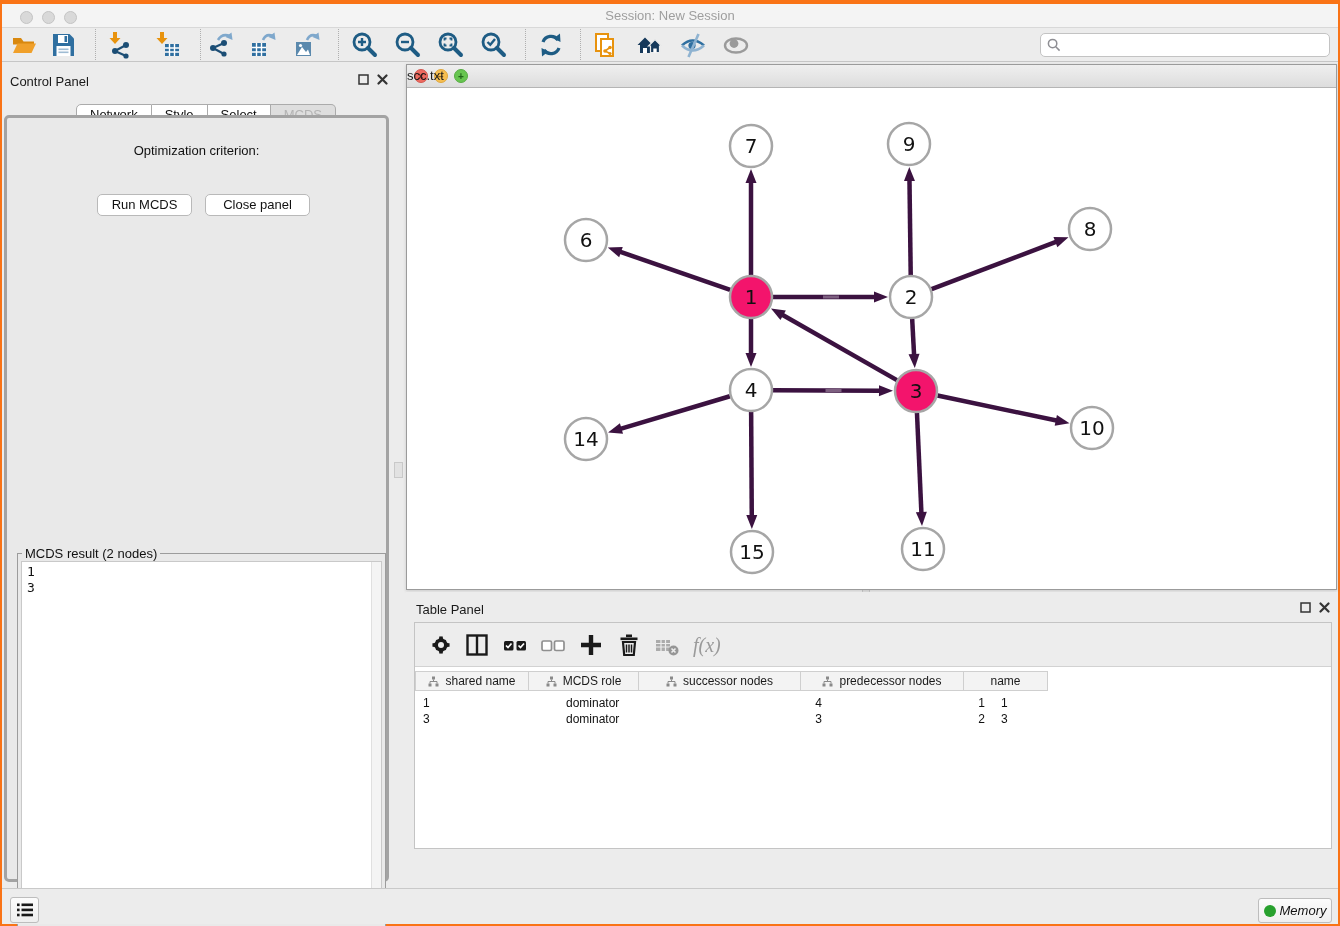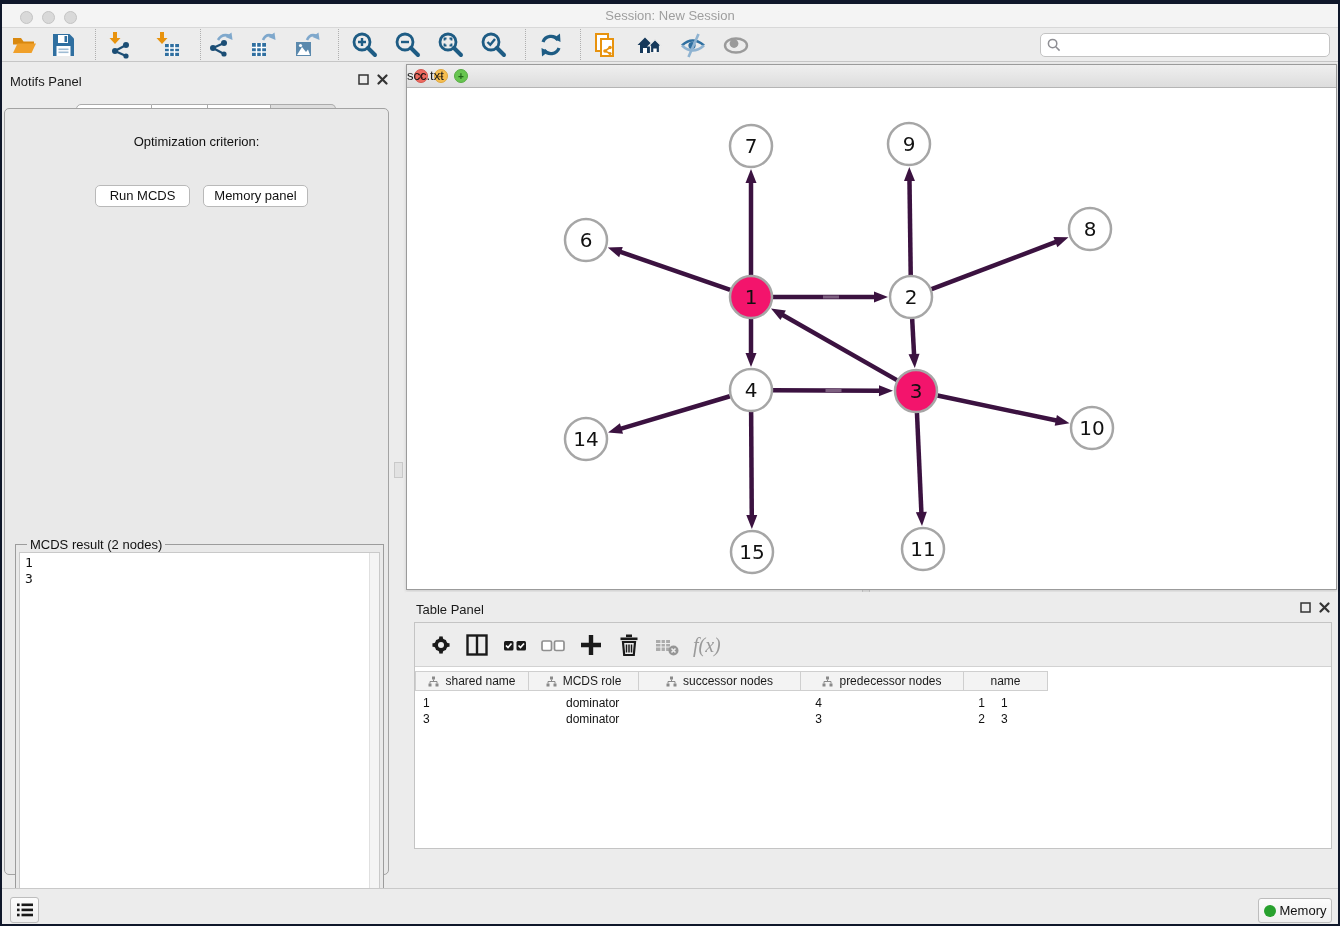--- a/index.html
+++ b/index.html
@@ -1,17 +1,17 @@
 <!DOCTYPE html>
 <html><head>
 <meta charset="utf-8">
 <style>
   * { margin:0; padding:0; box-sizing:border-box; }
   html,body { width:1340px; height:926px; font-family:"Liberation Sans",sans-serif; }
-  .frame { position:relative; width:1340px; height:926px; background:#0f172a; overflow:hidden; }
+  .frame { position:relative; width:1340px; height:926px; background:#f97316; overflow:hidden; }
   .window { position:absolute; left:2px; top:4px; width:1336px; height:920px; background:#ECECEC; }
   .abs { position:absolute; }
 
   
   .titlebar { left:0; top:0; width:1336px; height:24px; background:#F4F4F4; border-bottom:1px solid #D8D8D8; }
   .tl-dot { position:absolute; top:7px; width:13px; height:13px; border-radius:50%; background:#D9D9D9; border:1px solid #C4C4C4; }
   .win-title { position:absolute; top:4px; width:100%; text-align:center; font-size:13px; color:#9E9E9E; }
 
   
   .toolbar { left:0; top:24px; width:1336px; height:34px; background:#ECECEC; border-bottom:1px solid #C6C6C6; }
@@ -21,27 +21,27 @@
 
   
   .cp { left:0; top:58px; width:391px; height:826px; background:#ECECEC; }
   .panel-title { font-size:13px; color:#1A1A1A; }
   .panehead-ic { position:absolute; top:12px; cursor:default; }
   .tabs { position:absolute; display:flex; }
   .tab { height:22px; line-height:20px; padding:0 13px; font-size:13px; color:#111; background:#FFF; border:1px solid #ABABAB; border-left:none; cursor:default; }
   .tab:first-child { border-left:1px solid #ABABAB; border-radius:5px 0 0 5px; }
   .tab:last-child { border-radius:0 5px 5px 0; }
   .tab.sel { background:#DEDEDE; color:#B3B3B3; }
-  .cp-pane { position:absolute; left:2px; top:46px; width:385px; height:767px; background:#E9E9E9; border:1px solid #a3a3a3; border-radius:5px; }
+  .cp-pane { position:absolute; left:2px; top:53px; width:385px; height:767px; background:#E9E9E9; border:3px solid #a3a3a3; border-radius:5px; }
   .opt-label { position:absolute; left:0; top:25px; width:100%; text-align:center; font-size:13px; color:#111; }
   .selectbox { position:absolute; left:40px; top:43px; width:309px; height:22px; background:#FFF; border:1px solid #B9B9B9; border-radius:5px; font-size:13px; color:#111; line-height:20px; padding-left:9px; }
   .stepper { position:absolute; right:5px; top:3px; }
   .btn { position:absolute; height:22px; background:#FFF; border:1px solid #B9B9B9; border-radius:5px; font-size:13px; color:#111; text-align:center; line-height:20px; }
   .resultset { position:absolute; left:10px; top:428px; width:369px; height:385px; border:1px solid #9C9C9C; background:#E9E9E9; }
-  .resultset legend { font-size:13px; color:#111; margin-left:11px; padding:0 3px; }
+  .resultset legend { font-size:13px; color:#111; margin-left:4px; padding:0 3px; }
   .result-area { position:absolute; left:3px; top:0px; width:361px; height:361px; background:#FFF; border:1px solid #C9C9C9; font-family:"DejaVu Sans Mono",monospace; font-size:13px; color:#111; padding:2px 0 0 5px; line-height:16px; }
   .result-scroll { position:absolute; right:0; top:0; width:10px; height:100%; background:#F4F4F4; border-left:1px solid #E0E0E0; }
 
   
   .vsplit-handle { left:392px; top:458px; width:9px; height:16px; background:#E2E2E2; border:1px solid #C9C9C9; }
   .hsplit-handle { left:860px; top:582px; width:8px; height:7px; background:#E2E2E2; border:1px solid #C9C9C9; }
 
   
   .netwin { left:404px; top:60px; width:931px; height:526px; background:#FFF; border:1px solid #9B9B9B; box-shadow:0 1px 3px rgba(0,0,0,.15); }
   .net-titlebar { position:absolute; left:0; top:0; width:100%; height:23px; background:linear-gradient(#EFEFEF,#DDDDDD); border-bottom:1px solid #B5B5B5; }
@@ -57,21 +57,21 @@
   .thead { position:absolute; left:0; top:48px; height:20px; display:flex; }
   .th { height:20px; background:#F3F3F3; border-right:1px solid #CFCFCF; border-top:1px solid #CFCFCF; border-bottom:1px solid #CFCFCF; display:flex; align-items:center; justify-content:center; gap:6px; font-size:12px; color:#1A1A1A; }
   .trow { position:absolute; left:0; height:16px; display:flex; font-size:12px; color:#111; }
   .td { height:16px; line-height:16px; padding:0 8px; }
   .ta-r { text-align:right; } .ta-l { text-align:left; }
   .tp-tabs { position:absolute; top:270px; left:284px; display:flex; }
 
   
   .statusbar { left:0; top:884px; width:1336px; height:36px; background:#ECECEC; border-top:1px solid #C9C9C9; }
   .sb-btn { position:absolute; background:linear-gradient(#FCFCFC,#EFEFEF); border:1px solid #BDBDBD; border-radius:3px; }
-  .memory { left:1256px; top:9px; width:74px; height:25px; display:flex; align-items:center; justify-content:center; gap:4px; font-size:13px; color:#111; }
+  .memory { left:1256px; top:9px; width:74px; height:25px; display:flex; align-items:center; justify-content:center; gap:4px; font-size:13px; color:#111;font-style:italic; }
   .memdot { width:12px; height:12px; border-radius:50%; background:#28A12E; }
   svg { display:block; }
 </style>
 </head>
 <body>
 
 <div class="frame">
 <div class="window">
 
   <div class="abs titlebar">
@@ -235,21 +235,21 @@
 
     <div class="searchbox">
       <svg width="14" height="14" viewBox="0 0 14 14">
         <circle cx="5.6" cy="5.6" r="4.2" fill="none" stroke="#8E8E93" stroke-width="1.5"></circle>
         <line x1="8.8" y1="8.8" x2="12.6" y2="12.6" stroke="#8E8E93" stroke-width="1.5"></line>
       </svg>
     </div>
   </div>
 
   <div class="abs cp">
-    <div class="abs panel-title" style="left:8px; top:12px;">Motifs Panel</div>
+    <div class="abs panel-title" style="left:8px; top:12px;">Control Panel</div>
     <div class="panehead-ic" style="left:356px">
       <svg width="11" height="11" viewBox="0 0 11 11">
             <rect x="1" y="1" width="9" height="9" fill="none" stroke="#333" stroke-width="1.5"></rect>
           </svg>
     </div>
     <div class="panehead-ic" style="left:375px">
       <svg width="11" height="11" viewBox="0 0 11 11">
             <path d="M1.5 1.5 L9.5 9.5 M9.5 1.5 L1.5 9.5" stroke="#333" stroke-width="2.2" stroke-linecap="round"></path>
           </svg>
     </div>
@@ -257,21 +257,21 @@
     <div class="tabs" style="left:74px; top:42px;">
       <div class="tab">Network</div>
       <div class="tab">Style</div>
       <div class="tab">Select</div>
       <div class="tab sel">MCDS</div>
     </div>
 
     <div class="cp-pane">
       <div class="opt-label">Optimization criterion:</div>
       <div class="btn" style="left:90px; top:76px; width:95px;">Run MCDS</div>
-      <div class="btn" style="left:198px; top:76px; width:105px;">Memory panel</div>
+      <div class="btn" style="left:198px; top:76px; width:105px;">Close panel</div>
 
       <fieldset class="resultset">
         <legend>MCDS result (2 nodes)</legend>
         <div class="result-area">
           <div>1</div>
           <div>3</div>
           <div class="result-scroll"></div>
         </div>
       </fieldset>
     </div>

